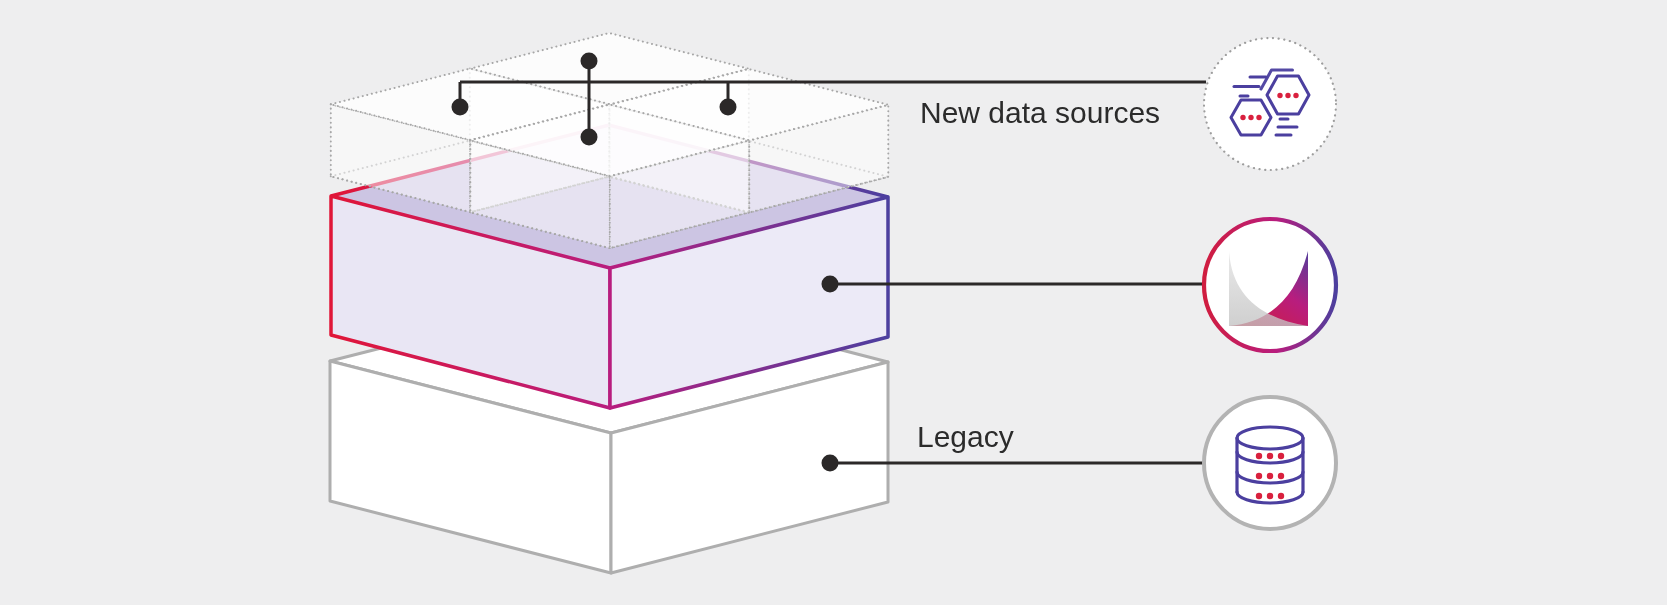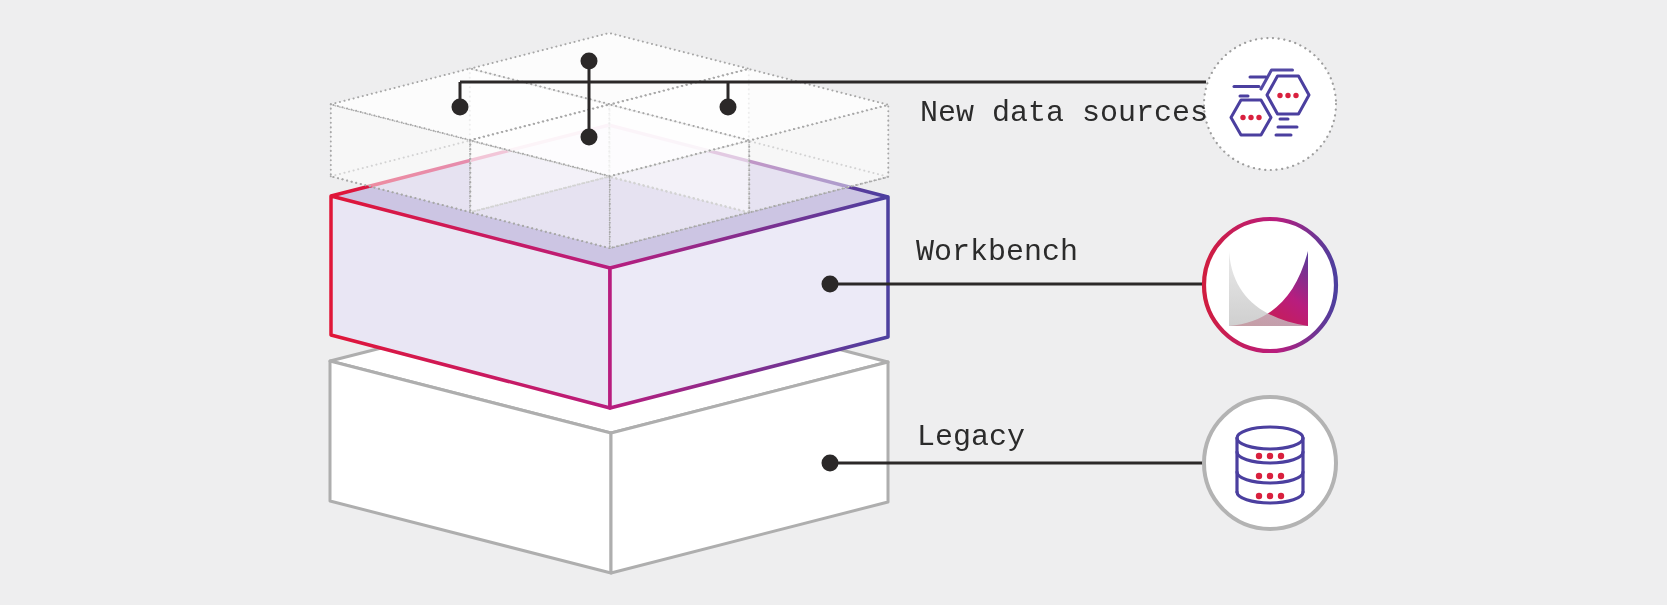--- a/index.html
+++ b/index.html
@@ -1,17 +1,17 @@
 <!DOCTYPE html>
 <html><head>
 <meta charset="utf-8">
 <style>
   html,body{margin:0;padding:0;}
   .stage{position:relative;width:1667px;height:605px;background:#eeeeef;overflow:hidden;
-         font-family:Liberation Mono, monospace;}
+         font-family:Liberation Sans, sans-serif;}
   .stage svg{position:absolute;left:0;top:0;}
   .lbl{position:absolute;font-size:30px;line-height:32px;color:#2b2b2b;white-space:nowrap;}
   .lbl-new{left:920px;top:97px;}
   .lbl-wb{left:916px;top:236px;}
   .lbl-legacy{left:917px;top:421px;}
   .dot{stroke:#a7a7a7;stroke-width:2;stroke-dasharray:0.1 4.6;stroke-linecap:round;stroke-linejoin:round;}
   .wire{stroke:#2b2828;stroke-width:3;fill:none;}
   .wdot{fill:#2b2828;stroke:none;}
 </style>
 </head>
@@ -155,16 +155,15 @@
           <circle cx="1270" cy="476" r="3.2"></circle>
           <circle cx="1281" cy="476" r="3.2"></circle>
       <circle cx="1259" cy="496" r="3.2"></circle>
           <circle cx="1270" cy="496" r="3.2"></circle>
           <circle cx="1281" cy="496" r="3.2"></circle>
     </g>
   </g>
 </svg>
 
   <div class="lbl lbl-new">New data sources</div>
-  <div class="lbl lbl-wb">Workbench</div>
   <div class="lbl lbl-legacy">Legacy</div>
 
 </div>
 
 </body></html>

